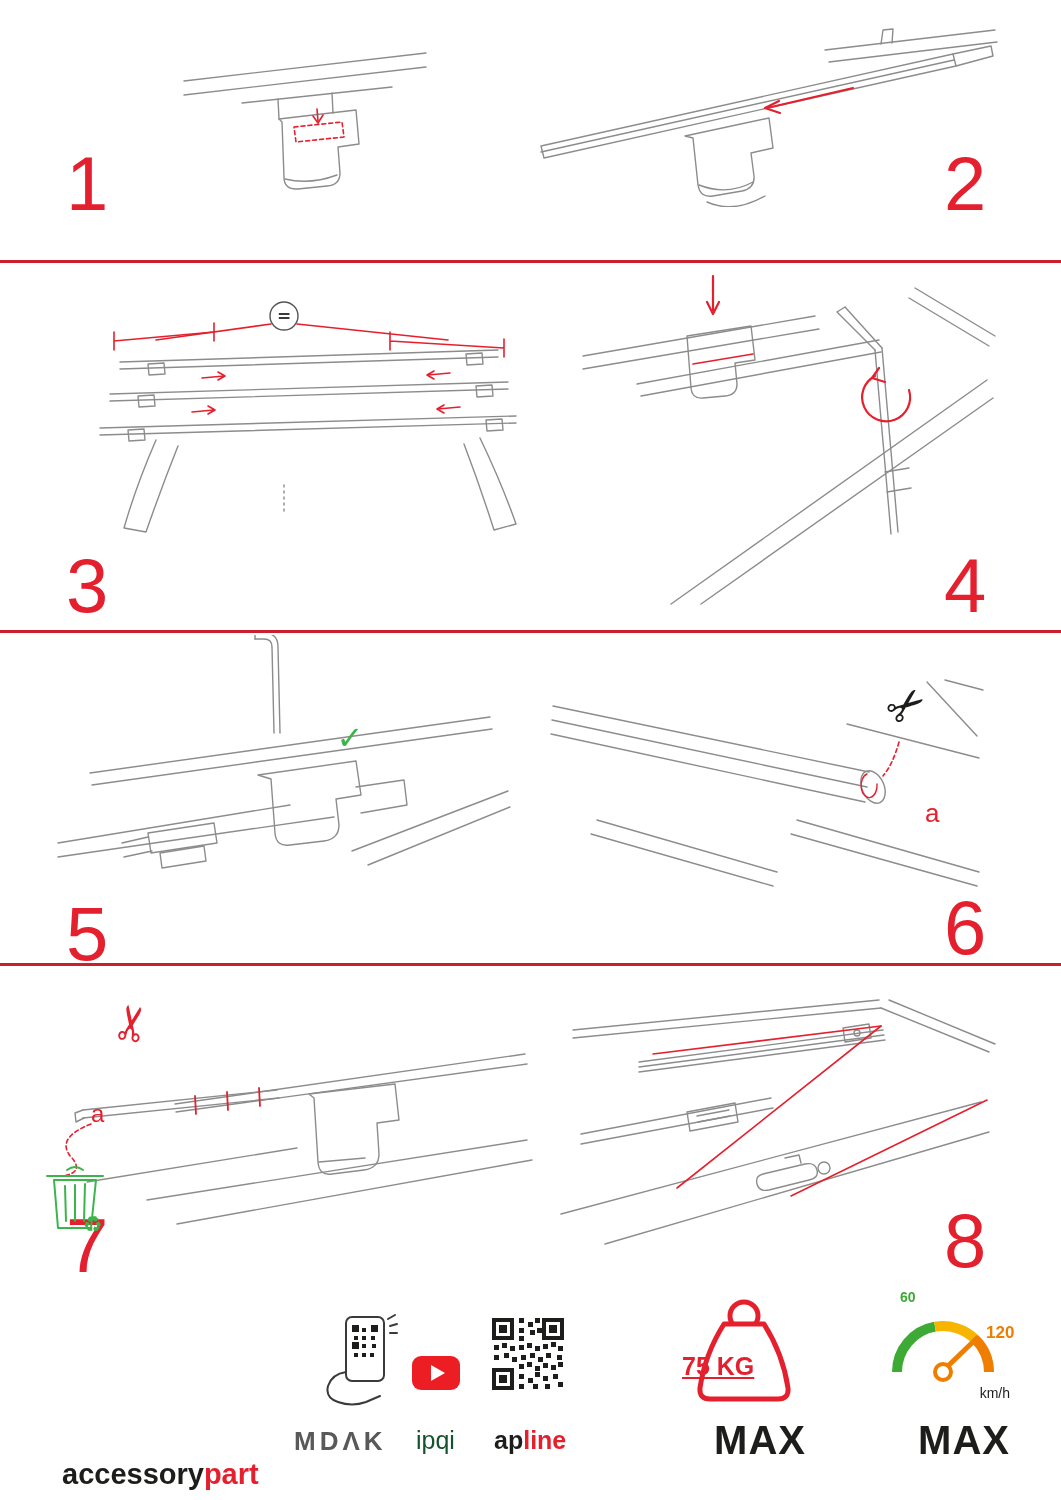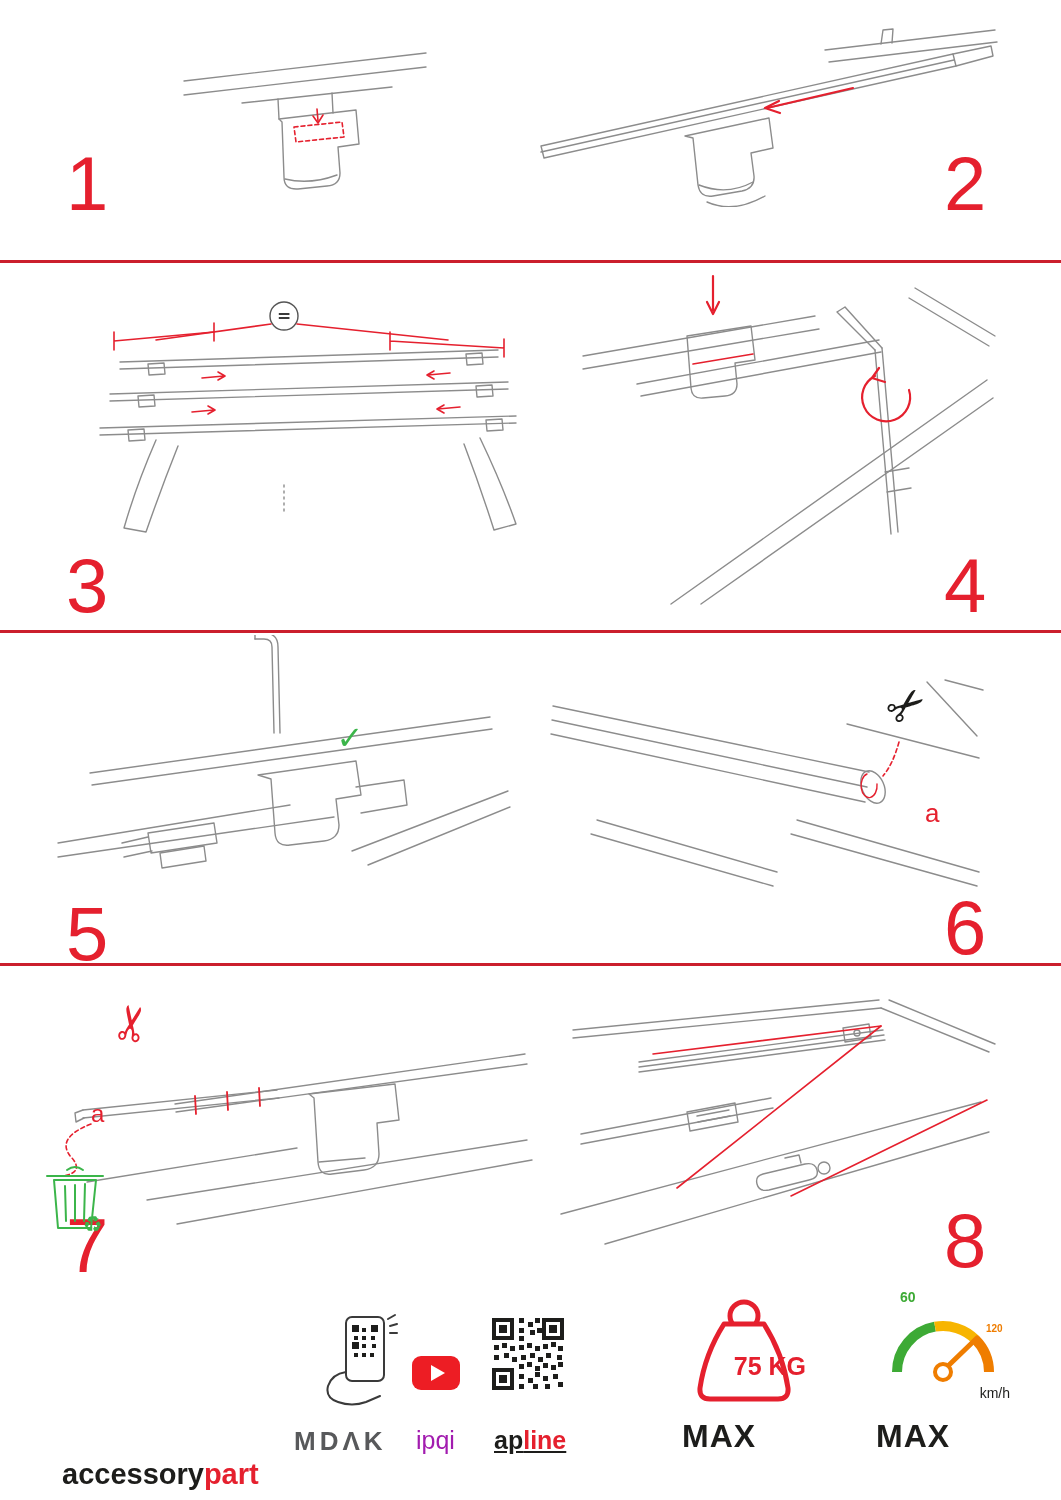--- a/index.html
+++ b/index.html
@@ -18,21 +18,21 @@
   .glyph{font-family:"DejaVu Sans", sans-serif;}
   .fill-red{fill:#e5202e;}
   .fill-green{fill:#3bb54a;}
   .fill-dark{fill:#1d1d1b;}
 
   
   .product-name{position:absolute;left:60px;top:1334px;font-size:52px;font-weight:bold;color:#2b2b8a;line-height:1;}
   .brand-line{position:absolute;left:62px;top:1424px;font-size:29px;font-weight:bold;color:#1d1d1b;line-height:1;margin-top:36px;}
   .brand-line .suffix{color:#e5202e;}
   .logo-text{position:absolute;font-weight:bold;line-height:1;}
-  .max-label{position:absolute;text-align:left;font-size:32px;font-weight:600;color:#1d1d1b;letter-spacing:1px;line-height:1;}
+  .max-label{position:absolute;text-align:right;font-size:40px;font-weight:600;color:#1d1d1b;letter-spacing:1px;line-height:1;}
   .yt{position:absolute;left:412px;top:1356px;width:48px;height:34px;background:#ed1d24;border-radius:9px;display:flex;align-items:center;justify-content:center;}
   .yt-tri{width:0;height:0;border-left:14px solid #fff;border-top:8px solid transparent;border-bottom:8px solid transparent;margin-left:4px;}
   .speed-label{position:absolute;font-weight:bold;line-height:1;}
 </style>
 </head>
 <body>
 
 <div class="page">
 
   <div class="divider" style="top:260px;"></div>
@@ -236,21 +236,21 @@
       <rect x="38" y="41" width="4" height="4"></rect>
         <rect x="46" y="41" width="4" height="4"></rect>
         <rect x="54" y="41" width="4" height="4"></rect>
     </g>
   </svg>
   <div class="logo-text" style="left:294px;top:1428px;font-size:26px;color:#58595b;letter-spacing:4px;text-align:right;">MDΛK</div>
 
   <div class="yt">
       <span class="yt-tri"></span>
     </div>
-  <div class="logo-text" style="left:416px;top:1428px;font-size:25px;color:#a21caf;font-weight:normal;">ipqi</div>
+  <div class="logo-text" style="left:416px;top:1428px;font-size:25px;color:#14532d;font-weight:normal;">ipqi</div>
 
   <svg class="abs" style="left:492px;top:1318px;" width="72" height="72" viewBox="0 0 72 72" fill="#1d1d1b">
     <rect x="0" y="0" width="22" height="22"></rect>
       <rect x="4" y="4" width="14" height="14" fill="#fff"></rect>
       <rect x="7" y="7" width="8" height="8"></rect>
     <rect x="50" y="0" width="22" height="22"></rect>
       <rect x="54" y="4" width="14" height="14" fill="#fff"></rect>
       <rect x="57" y="7" width="8" height="8"></rect>
     <rect x="0" y="50" width="22" height="22"></rect>
       <rect x="4" y="54" width="14" height="14" fill="#fff"></rect>
@@ -288,34 +288,34 @@
     <rect x="27" y="56" width="5" height="5"></rect>
       <rect x="36" y="60" width="5" height="5"></rect>
       <rect x="43" y="54" width="5" height="5"></rect>
     <rect x="51" y="58" width="5" height="5"></rect>
       <rect x="61" y="56" width="5" height="5"></rect>
     <rect x="27" y="66" width="5" height="5"></rect>
       <rect x="41" y="66" width="5" height="5"></rect>
       <rect x="53" y="66" width="5" height="5"></rect>
       <rect x="66" y="64" width="5" height="5"></rect>
   </svg>
-  <div class="logo-text" style="left:494px;top:1428px;font-size:25px;color:#1d1d1b;text-decoration:underline;"><span>ap</span><span style="color:#e5202e;">line</span></div>
+  <div class="logo-text" style="left:494px;top:1428px;font-size:25px;color:#1d1d1b;"><span>ap</span><span style="color:#e5202e;">line</span></div>
 
   <div class="abs" style="left:682px;top:1294px;width:124px;height:118px;">
     <svg width="124" height="118" viewBox="0 0 124 118">
       <circle cx="62" cy="22" r="14" fill="none" stroke="#e5202e" stroke-width="5"></circle>
       <path d="M42,30 Q23,60 18,94 Q17,105 28,105 L96,105 Q107,105 106,94 Q101,60 82,30 Z" fill="#fff" stroke="#e5202e" stroke-width="5" stroke-linejoin="round"></path>
     </svg>
-    <div style="position:absolute;left:0;top:58px;width:124px;text-align:right;font-size:25px;font-weight:bold;color:#e5202e;">75 KG</div>
+    <div style="position:absolute;left:0;top:58px;width:124px;text-align:left;font-size:25px;font-weight:bold;color:#e5202e;text-decoration:underline;">75 KG</div>
   </div>
   <div class="max-label" style="left:682px;top:1420px;width:124px;">MAX</div>
 
   <div class="abs" style="left:876px;top:1288px;width:134px;height:124px;">
     <span class="speed-label" style="left:24px;top:2px;font-size:14px;color:#3daa35;">60</span>
-    <span class="speed-label" style="left:110px;top:36px;font-size:10px;color:#ef7d00;">120</span>
+    <span class="speed-label" style="left:110px;top:36px;font-size:17px;color:#ef7d00;">120</span>
     <svg width="134" height="110" viewBox="0 0 134 110" style="position:absolute;left:0;top:10px;">
       <path d="M21,74 A46,46 0 0 1 59,28.7" fill="none" stroke="#3daa35" stroke-width="10"></path>
       <path d="M59,28.7 A46,46 0 0 1 99.5,41.5" fill="none" stroke="#f7b500" stroke-width="10"></path>
       <path d="M99.5,41.5 A46,46 0 0 1 113,74" fill="none" stroke="#ef7d00" stroke-width="10"></path>
       <line x1="72" y1="68" x2="101" y2="40" stroke="#ef7d00" stroke-width="5" stroke-linecap="round"></line>
       <circle cx="67" cy="74" r="8" fill="#fff" stroke="#ef7d00" stroke-width="4"></circle>
     </svg>
     <span class="speed-label" style="left:0;top:98px;width:134px;text-align:right;font-size:14px;color:#1d1d1b;font-weight:normal;">km/h</span>
   </div>
   <div class="max-label" style="left:876px;top:1420px;width:134px;">MAX</div>

